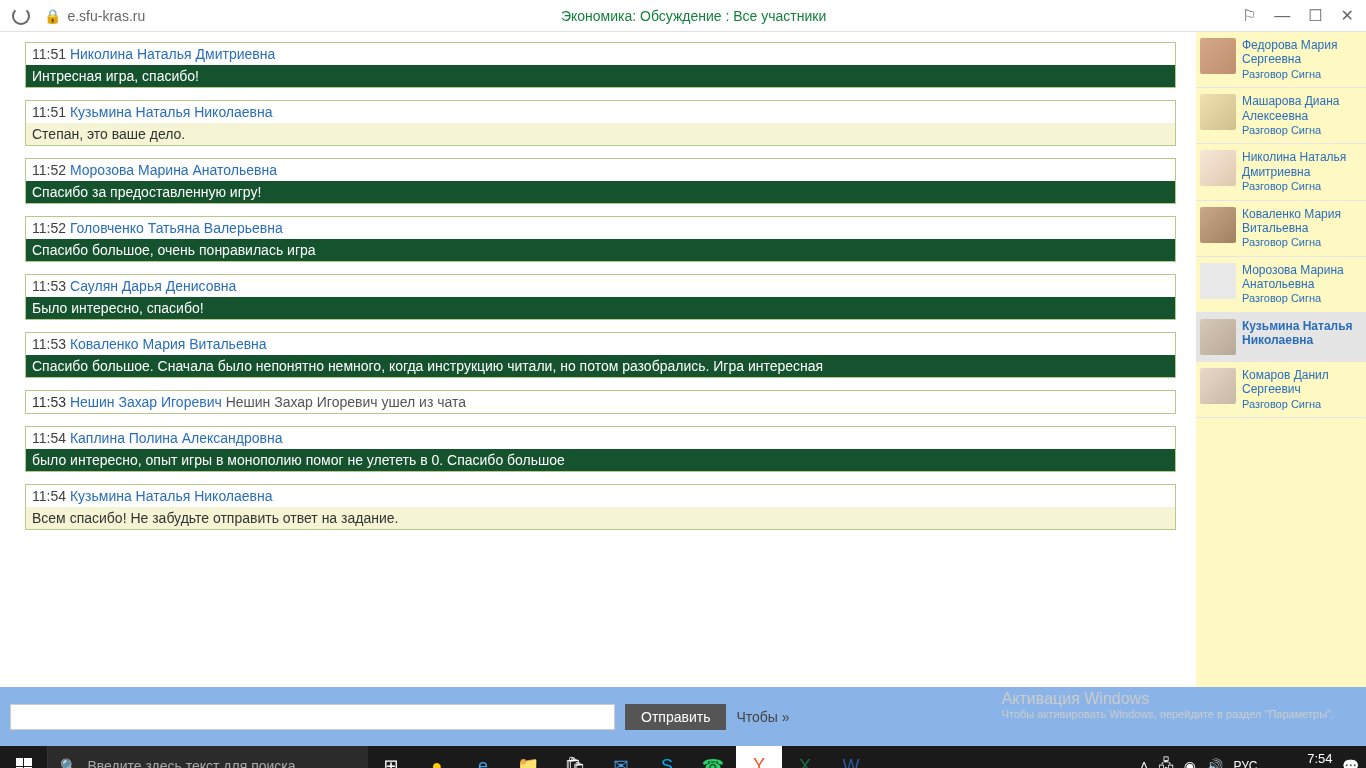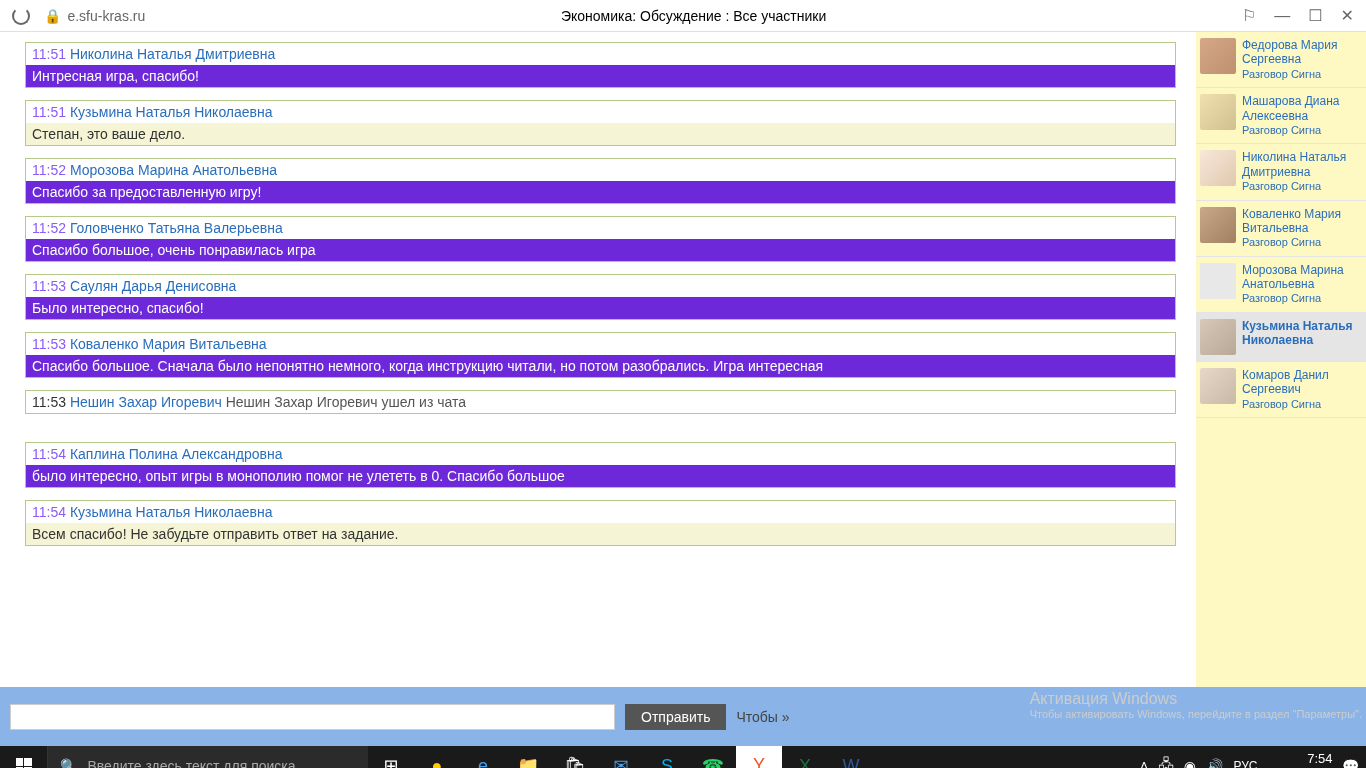--- a/index.html
+++ b/index.html
@@ -3,50 +3,50 @@
 <meta charset="utf-8">
 <style>
 * { margin: 0; padding: 0; box-sizing: border-box; font-family: Arial, sans-serif; }
 body { width: 1366px; height: 768px; overflow: hidden; background: #fff; position: relative; }
 
 
 .browser-bar { height: 32px; background: #fff; display: flex; align-items: center; padding: 0 12px; border-bottom: 1px solid #e0e0e0; }
 .reload-icon { width: 18px; height: 18px; border: 2px solid #666; border-radius: 50%; border-top-color: transparent; margin-right: 14px; cursor: pointer; }
 .lock-icon { color: #2a9e2a; margin-right: 6px; font-size: 14px; }
 .url-text { color: #666; font-size: 14px; flex: 0 0 auto; }
-.page-title { flex: 1; text-align: center; color: #000000; font-size: 14px; }
+.page-title { flex: 1; text-align: center; color: #15803d; font-size: 14px; }
 .browser-actions { display: flex; gap: 18px; align-items: center; color: #666; }
 .browser-actions span { cursor: pointer; font-size: 16px; }
 
 
 .content-wrap { display: flex; height: 655px; }
 .chat-area { flex: 1; padding: 10px 20px 10px 25px; overflow-y: auto; background: #fff; }
 .msg-block { border: 1px solid #b5c98a; margin-bottom: 12px; background: #fff; }
 .msg-header { padding: 3px 6px; font-size: 14px; color: #333; }
-.msg-time { color: #8b5cf6; }
+.msg-time { color: #404040; }
 .msg-author { color: #2a6ebb; cursor: pointer; }
 .msg-body { padding: 3px 6px; font-size: 14px; }
-.msg-body.blue { background: #6d28d9; color: #fff; }
+.msg-body.blue { background: #14532d; color: #fff; }
 .msg-body.yellow { background: #f5f5d5; color: #333; }
-.system-msg { border: 1px solid #b5c98a; padding: 3px 6px; margin-bottom: 28px; font-size: 14px; }
+.system-msg { border: 1px solid #b5c98a; padding: 3px 6px; margin-bottom: 12px; font-size: 14px; }
 .system-msg .msg-time { color: #333; }
 .system-msg .msg-author { color: #2a6ebb; }
 .system-msg .sys-text { color: #555; }
 
 
 .sidebar { width: 170px; background: #fef9c3; overflow-y: auto; position: relative; }
 .participant { display: flex; padding: 6px 4px; border-bottom: 1px solid #e5e5e5; cursor: pointer; }
 .participant.selected { background: #e5e5e5; }
 .p-avatar { width: 36px; height: 36px; background: #e0d0c0; margin-right: 6px; flex-shrink: 0; border-radius: 2px; }
 .p-info { font-size: 12px; color: #2a6ebb; line-height: 1.2; overflow: hidden; }
 .p-info.bold { font-weight: bold; }
 .p-status { color: #2a6ebb; font-size: 11px; white-space: nowrap; }
 
 
-.watermark { position: absolute; bottom: 48px; right: 4px; color: #ccc; font-size: 16px; pointer-events: none; text-align: left; z-index: 5; }
+.watermark { position: absolute; bottom: 48px; right: 32px; color: #ccc; font-size: 16px; pointer-events: none; text-align: left; z-index: 5; }
 .watermark .wm-sub { font-size: 11px; }
 
 
 .input-bar { height: 59px; background: #8ab4e8; display: flex; align-items: center; padding: 6px 10px; gap: 10px; }
 .msg-input { flex: 0 0 605px; height: 26px; padding: 2px 6px; font-size: 14px; border: 1px solid #ccc; background: #fff; }
 .send-btn { background: #555; color: #fff; border: none; padding: 5px 16px; font-size: 14px; cursor: pointer; }
 .topics-link { color: #444; font-size: 14px; cursor: pointer; }
 
 
 .taskbar { height: 40px; background: #1a1a1a; display: flex; align-items: center; color: #fff; position: relative; }

